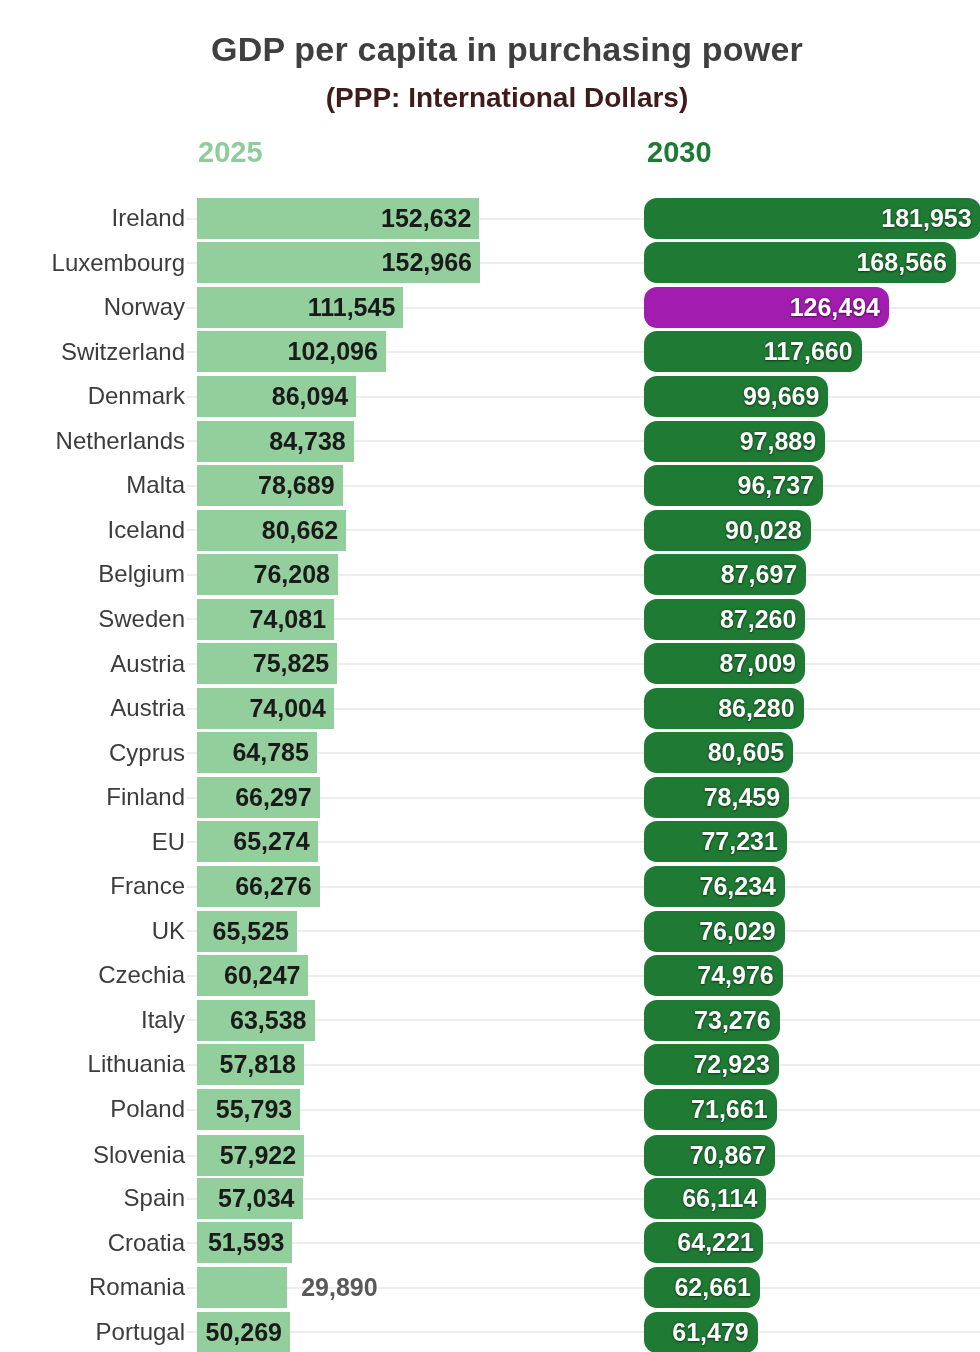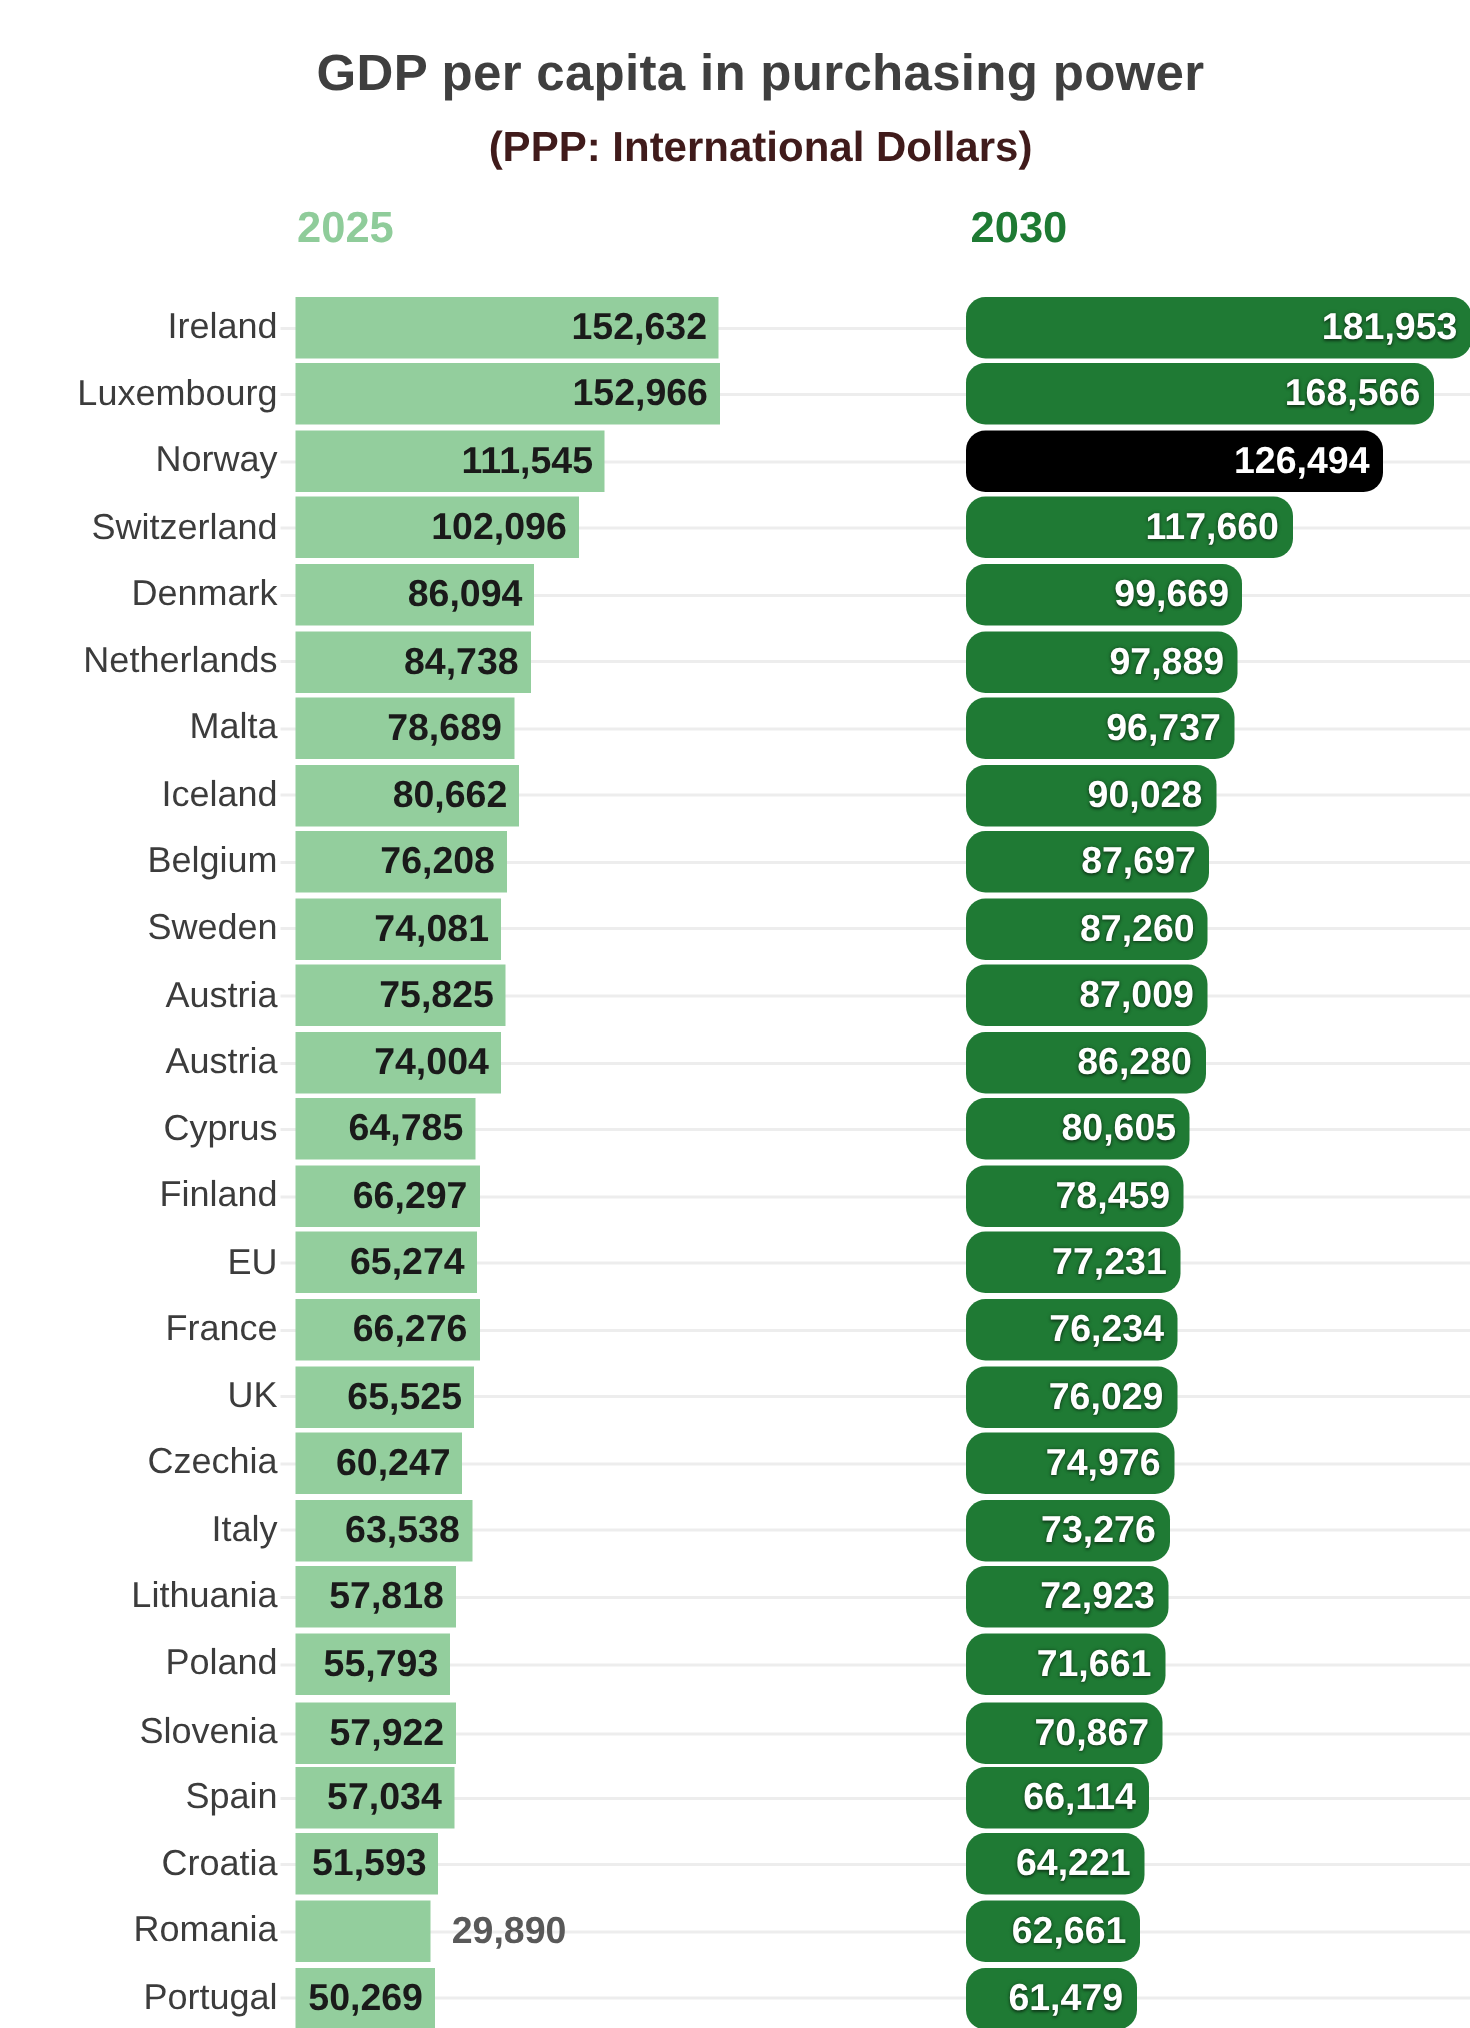--- a/index.html
+++ b/index.html
@@ -77,21 +77,21 @@
       <div class="row" style="top: 240.55px;">
     <div class="gridline" style="background: rgb(237, 237, 237);"></div>
     <div class="country" style="color: rgb(60, 60, 60);">Luxembourg</div>
     <div class="bar b25" style="width: 282.987px; background: rgb(147, 206, 157); color: rgb(26, 26, 26);">152,966</div>
     <div class="bar b30" style="width: 311.847px; background: rgb(31, 122, 52); color: rgb(255, 255, 255);">168,566</div>
   </div>
       <div class="row" style="top: 285.1px;">
     <div class="gridline" style="background: rgb(237, 237, 237);"></div>
     <div class="country" style="color: rgb(60, 60, 60);">Norway</div>
     <div class="bar b25" style="width: 206.358px; background: rgb(147, 206, 157); color: rgb(26, 26, 26);">111,545</div>
-    <div class="bar b30" style="width: 278px; background: #000000; color: rgb(255, 255, 255);">126,494</div>
+    <div class="bar b30" style="width: 245px; background: #a21caf; color: rgb(255, 255, 255);">126,494</div>
   </div>
       <div class="row" style="top: 329.65px;">
     <div class="gridline" style="background: rgb(237, 237, 237);"></div>
     <div class="country" style="color: rgb(60, 60, 60);">Switzerland</div>
     <div class="bar b25" style="width: 188.878px; background: rgb(147, 206, 157); color: rgb(26, 26, 26);">102,096</div>
     <div class="bar b30" style="width: 217.671px; background: rgb(31, 122, 52); color: rgb(255, 255, 255);">117,660</div>
   </div>
       <div class="row" style="top: 374.2px;">
     <div class="gridline" style="background: rgb(237, 237, 237);"></div>
     <div class="country" style="color: rgb(60, 60, 60);">Denmark</div>
@@ -160,21 +160,21 @@
   </div>
       <div class="row" style="top: 864.25px;">
     <div class="gridline" style="background: rgb(237, 237, 237);"></div>
     <div class="country" style="color: rgb(60, 60, 60);">France</div>
     <div class="bar b25" style="width: 122.611px; background: rgb(147, 206, 157); color: rgb(26, 26, 26);">66,276</div>
     <div class="bar b30" style="width: 141.033px; background: rgb(31, 122, 52); color: rgb(255, 255, 255);">76,234</div>
   </div>
       <div class="row" style="top: 908.8px;">
     <div class="gridline" style="background: rgb(237, 237, 237);"></div>
     <div class="country" style="color: rgb(60, 60, 60);">UK</div>
-    <div class="bar b25" style="width: 119px; background: rgb(147, 206, 157); color: rgb(26, 26, 26);">65,525</div>
+    <div class="bar b25" style="width: 100px; background: rgb(147, 206, 157); color: rgb(26, 26, 26);">65,525</div>
     <div class="bar b30" style="width: 140.654px; background: rgb(31, 122, 52); color: rgb(255, 255, 255);">76,029</div>
   </div>
       <div class="row" style="top: 953.35px;">
     <div class="gridline" style="background: rgb(237, 237, 237);"></div>
     <div class="country" style="color: rgb(60, 60, 60);">Czechia</div>
     <div class="bar b25" style="width: 111.457px; background: rgb(147, 206, 157); color: rgb(26, 26, 26);">60,247</div>
     <div class="bar b30" style="width: 138.706px; background: rgb(31, 122, 52); color: rgb(255, 255, 255);">74,976</div>
   </div>
       <div class="row" style="top: 997.9px;">
     <div class="gridline" style="background: rgb(237, 237, 237);"></div>

